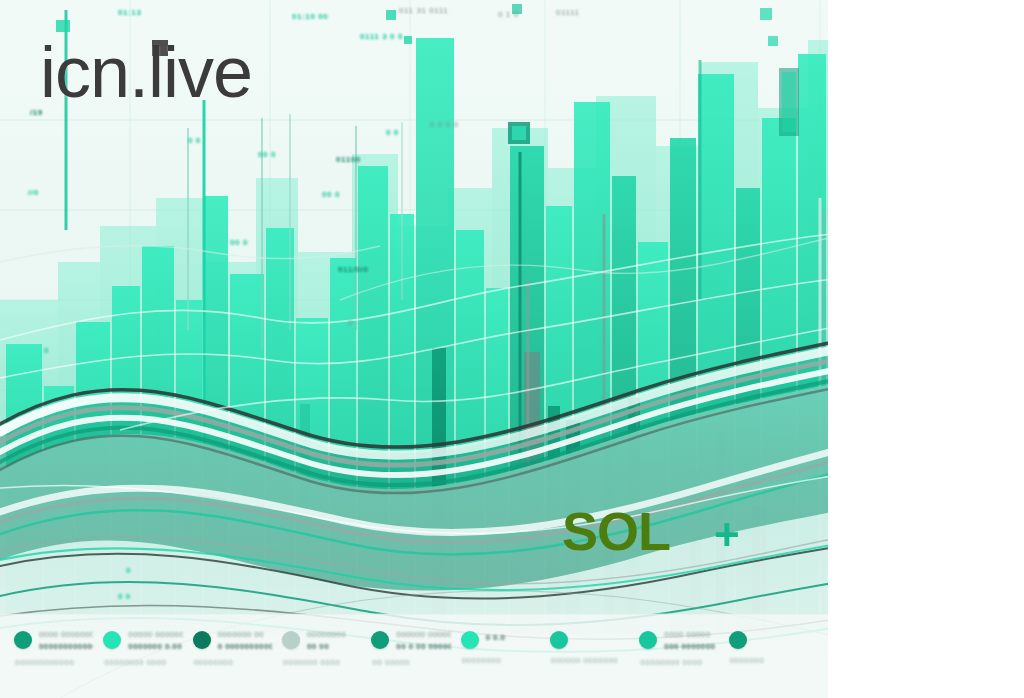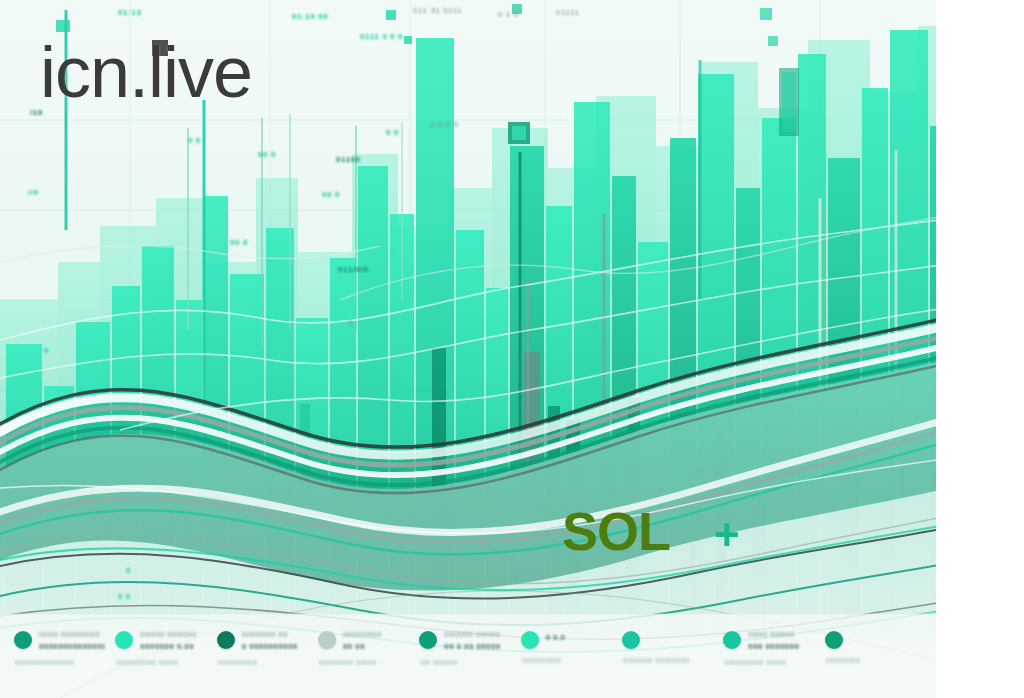--- a/index.html
+++ b/index.html
@@ -1,19 +1,19 @@
 <!DOCTYPE html>
 <html><head>
 <meta charset="utf-8">
 <style>
   html,body{margin:0;padding:0;background:#ffffff;}
   *{box-sizing:border-box;}
   #stage{
     position:relative;
-    width:936px;height:698px;
+    width:828px;height:698px;
     overflow:hidden;
     font-family:"Liberation Sans", sans-serif;
     background:#eef8f4;
     text-decoration:underline;
   }
   .layer{position:absolute;inset:0;}
   svg.layer{display:block;width:1024px;height:698px;}
 
   
   #logo{
@@ -340,21 +340,21 @@
 
       <rect x="0" y="614" width="1024" height="84" fill="#f4f9f7" opacity=".82"></rect>
       <line x1="0" y1="614" x2="1024" y2="614" stroke="#dfeee9" stroke-width="1" opacity=".7"></line>
     </g>
   </svg>
 
   <div class="layer" id="micro-layer">
       <div class="micro" style="left: 118px; top: 8px;">01:13</div>
       <div class="micro" style="left: 292px; top: 12px;">01:10 00</div>
       <div class="micro" style="left: 318px; top: 32px; padding-left: 42px;">0111 3 0 0</div>
-      <div class="micro gray" style="left: 413px; top: 6px;">011 31 0111</div>
+      <div class="micro gray" style="left: 399px; top: 6px;">011 31 0111</div>
       <div class="micro gray" style="left: 470px; top: 10px; margin-left: 28px;">0 1 0</div>
       <div class="micro gray" style="left: 556px; top: 8px;">01111</div>
       <div class="micro dark" style="left: 30px; top: 108px;">/19</div>
       <div class="micro" style="left: 28px; top: 188px;">//0</div>
       <div class="micro" style="left: 188px; top: 136px;">0 0</div>
       <div class="micro" style="left: 258px; top: 150px;">00 0</div>
       <div class="micro dark" style="left: 336px; top: 155px;">01100</div>
       <div class="micro" style="left: 322px; top: 190px;">00 0</div>
       <div class="micro" style="left: 386px; top: 128px;">0 0</div>
       <div class="micro gray" style="left: 430px; top: 120px;">0 0 0 0</div>

